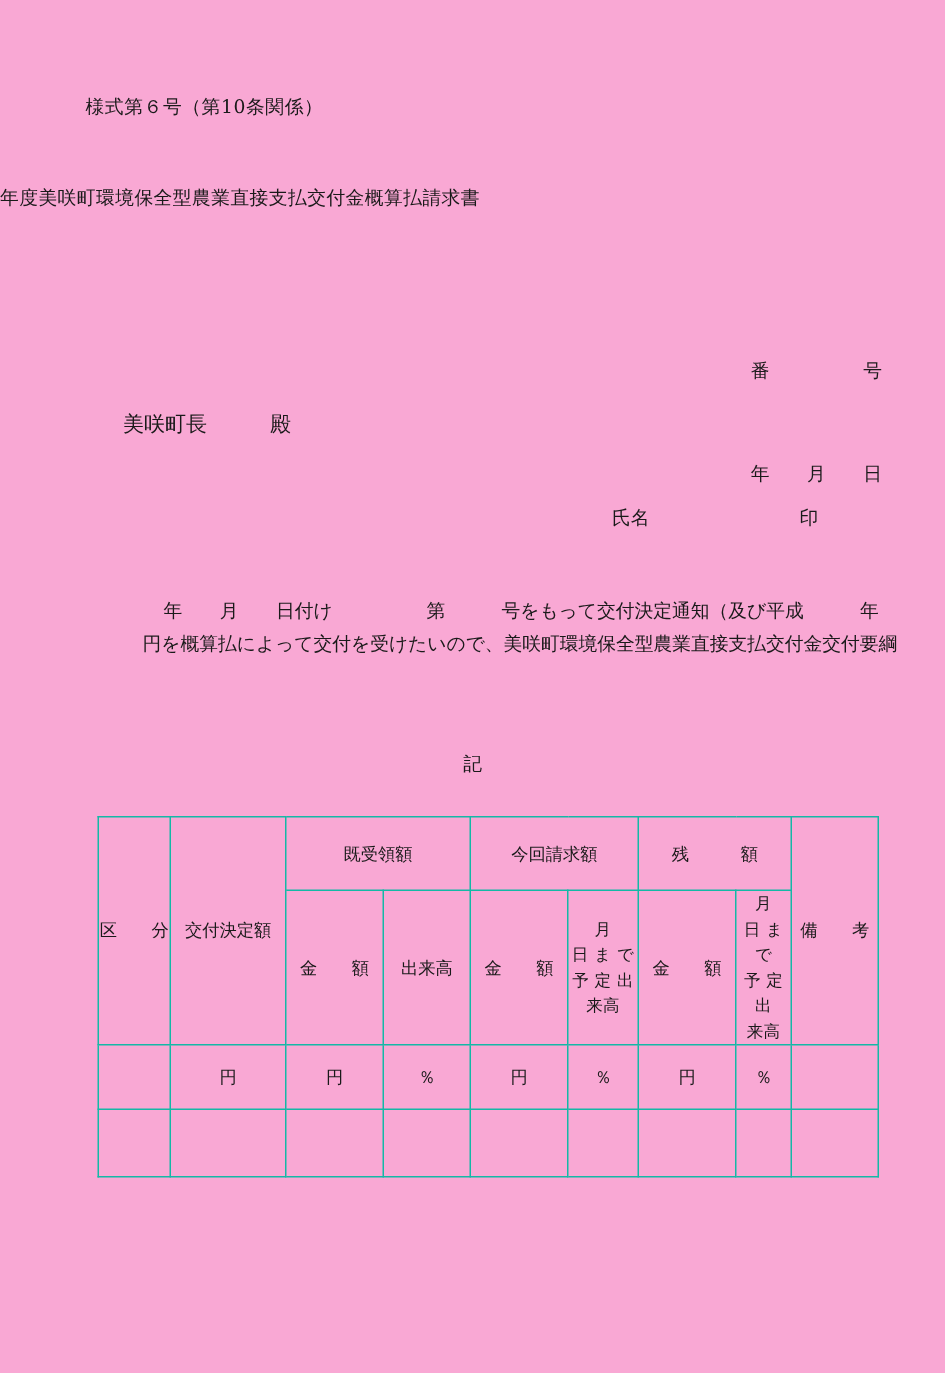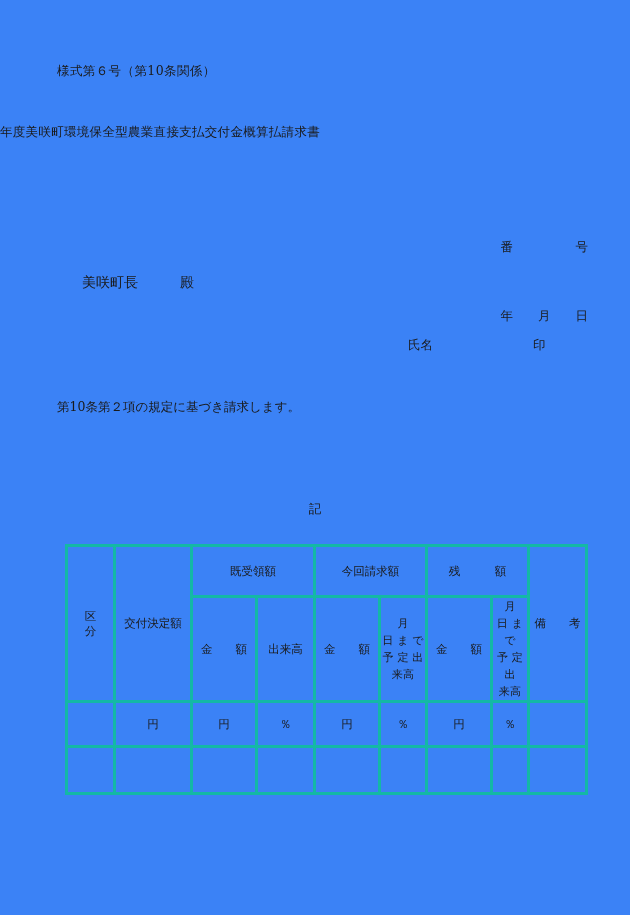--- a/index.html
+++ b/index.html
@@ -11,21 +11,21 @@
     width: 630px;
     height: 915px;
     position: relative;
     font-family: "DejaVu Serif", "Liberation Serif", serif;
     color: #1a1a1a;
     overflow: hidden;
   }
   .page {
     position: absolute;
     inset: 0;
-    background: #3b82f6;
+    background: #f9a8d4;
   }
 
   
   .form-no {
     position: absolute;
     left: 57px;
     top: 63px;
     font-size: 12.5px;
     letter-spacing: 0.4px;
     white-space: pre;
@@ -104,21 +104,21 @@
     top: 544px;
     width: 520px;
   }
   table.form-table {
     border-collapse: collapse;
     table-layout: fixed;
     width: 520px;
     font-size: 11.5px;
   }
   table.form-table td {
-    border: 3px solid #14b8a6;
+    border: 1px solid #14b8a6;
     padding: 0;
     vertical-align: middle;
     text-align: center;
     font-weight: normal;
   }
   .hdr-tall   { height: 140px; margin-top: 24px; }
   .hdr-top    { height: 48px; }
   .hdr-sub    { height: 92px; }
   .row-unit   { height: 42px; }
   .row-blank  { height: 44px; }
@@ -152,21 +152,22 @@
   <div class="meta-block">
     <span class="meta-line">番　　　　　号</span>
     <span class="meta-line">年　　月　　日</span>
   </div>
 
   <div class="addressee">美咲町長　　　殿</div>
 
   <div class="signature">氏名　　　　　　　　印</div>
 
   <div class="body-text">
-    <span class="body-line l4">第10条第２項の規定に基づき請求します。</span>
+    <span class="body-line l1">年　　月　　日付け　　　　　第　　　号をもって交付決定通知（及び平成　　　年</span>
+    <span class="body-line l3">円を概算払によって交付を受けたいので、美咲町環境保全型農業直接支払交付金交付要綱</span>
   </div>
 
   <div class="ki-mark">記</div>
 
   <div class="table-wrap">
     <table class="form-table">
       <colgroup>
         <col style="width:48px">
         <col style="width:77px">
         <col style="width:65px">

